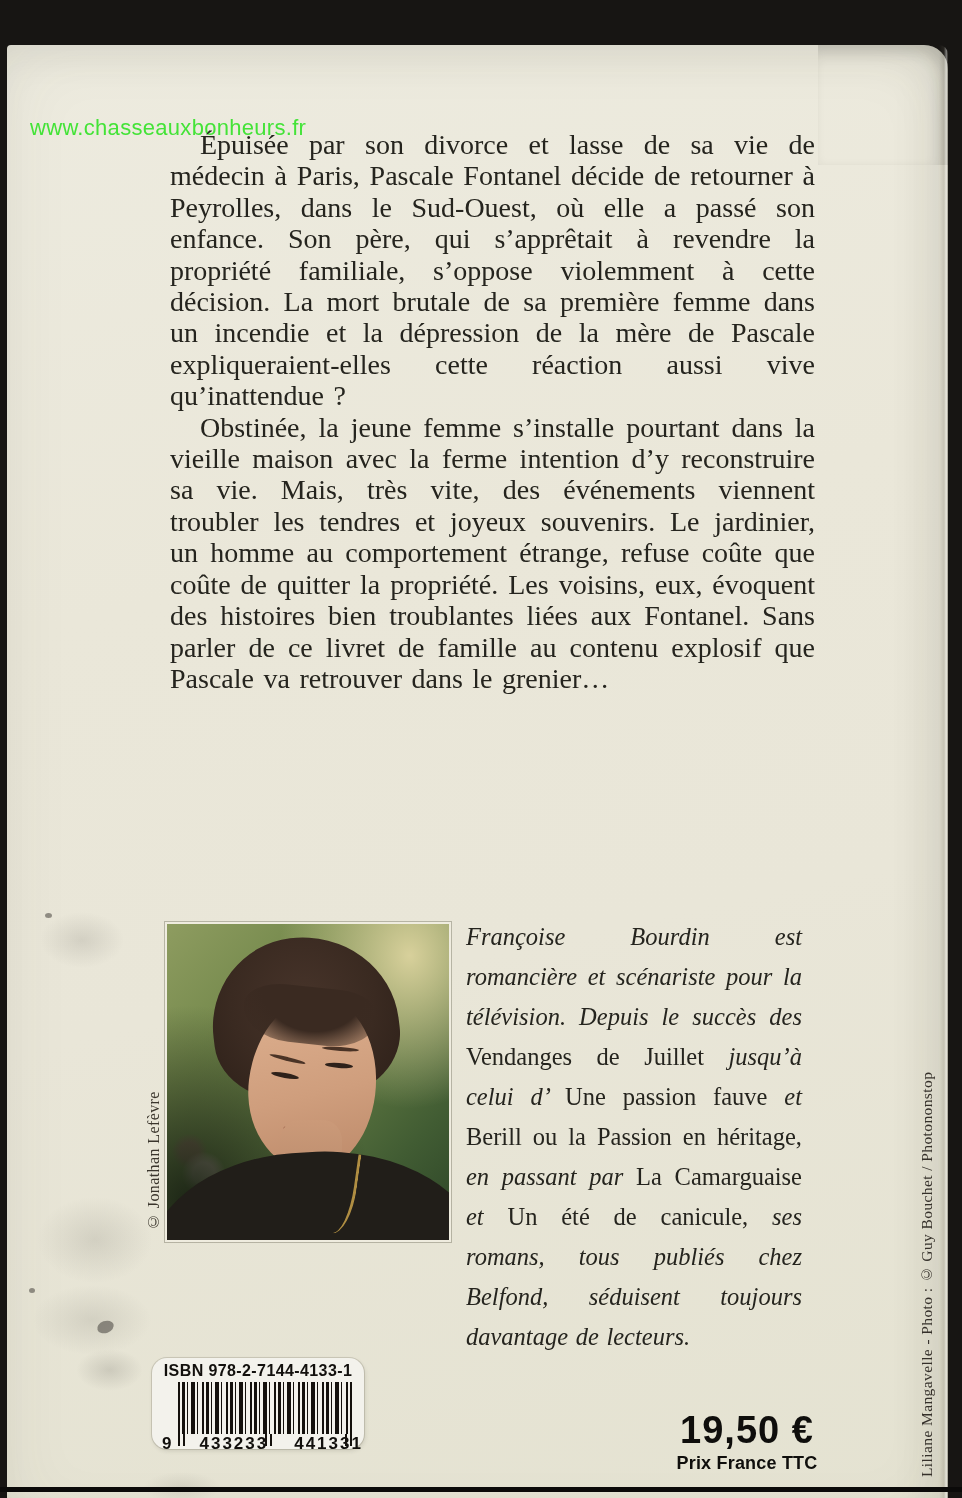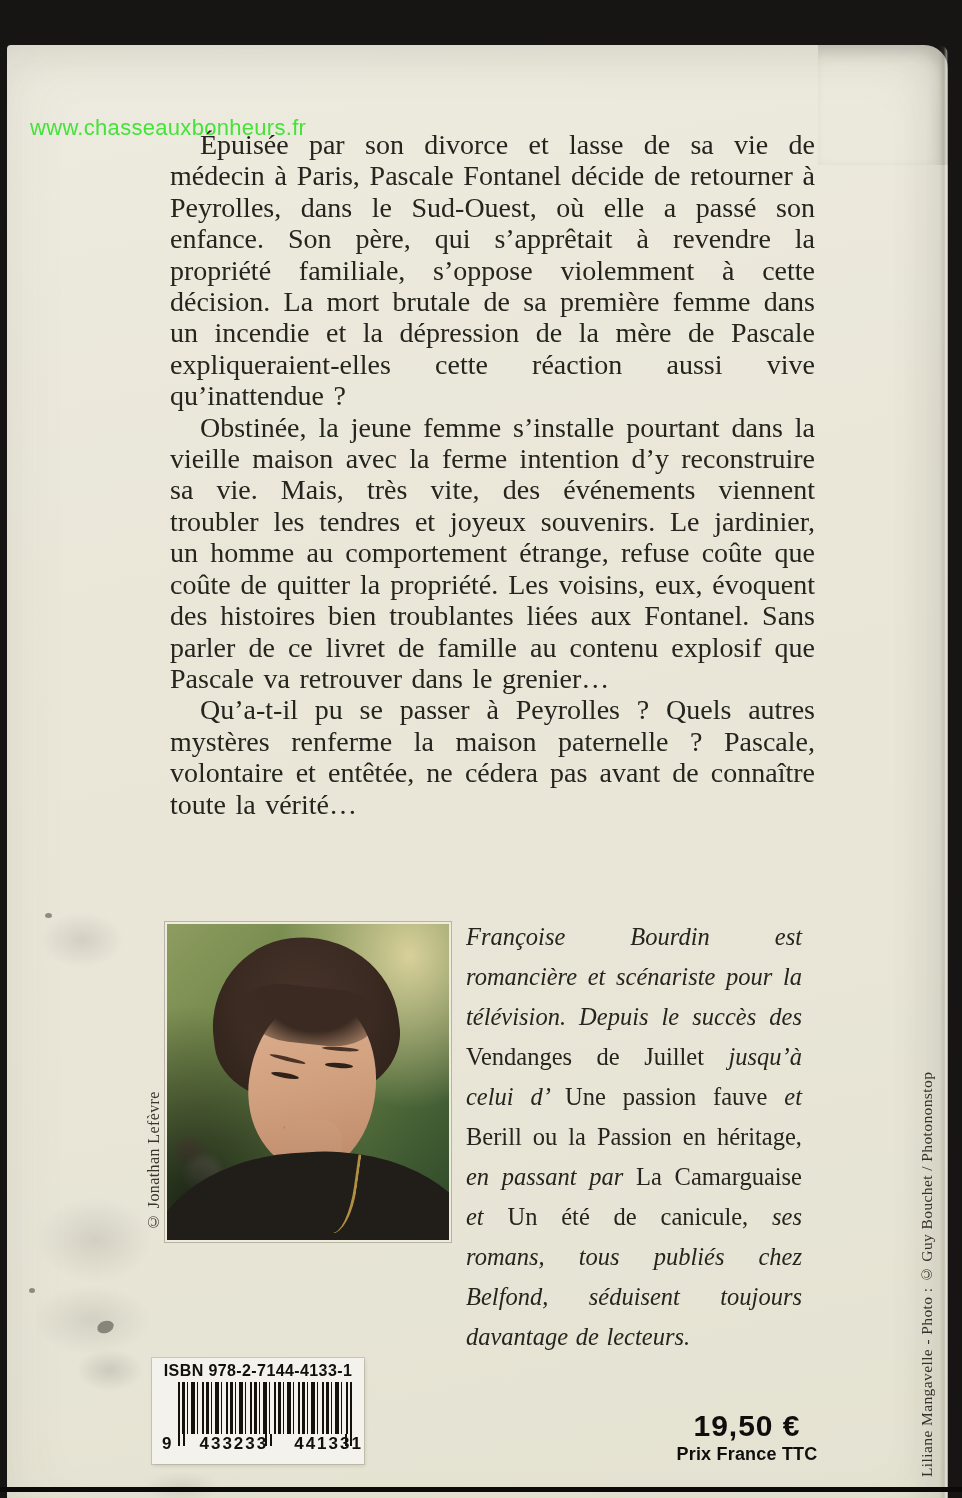--- a/index.html
+++ b/index.html
@@ -120,24 +120,25 @@
   .bio{
     position:absolute;left:459px;top:872px;width:336px;
     font-size:24.5px;line-height:40px;color:var(--text);
     text-align:justify;word-spacing:1.5px;
   }
   .bio .ital{font-style:italic;}
   .bio .roman{font-style:normal;}
 
   
   .barcode-label{
-    position:absolute;left:145px;top:1313px;width:212px;height:106px;
+    position:absolute;left:145px;top:1313px;width:212px;height:91px;
     background:var(--barcode-label);
     box-shadow:0 0 0 1px rgba(120,115,100,.25), 1px 2px 4px rgba(60,58,48,.15);
     padding:4px 8px 4px 8px;
+    border-radius:15px;
   }
   .isbn-text{
     font-family:"Liberation Sans",sans-serif;font-weight:bold;
     font-size:16px;letter-spacing:.4px;color:#12100d;text-align:center;
     white-space:nowrap;
   }
   .bars{
     height:52px;margin:2px 4px 0 18px;position:relative;
     background:repeating-linear-gradient(90deg,
       #14110d 0 2px, transparent 2px 4px,
@@ -158,21 +159,21 @@
   }
   .digits .d0{margin-left:2px;}
   .digits .d1{margin-left:26px;}
   .digits .d2{margin-left:26px;}
 
   
   .price{
     position:absolute;left:633px;top:1364px;width:214px;text-align:center;
     font-family:"Liberation Sans",sans-serif;color:#0f0e0c;
   }
-  .price .amount{font-size:30px;font-weight:bold;letter-spacing:1px;}
+  .price .amount{font-size:38px;font-weight:bold;letter-spacing:1px;}
   .price .note{font-size:18px;font-weight:bold;margin-top:1px;letter-spacing:.2px;}
 
   
   .spine-credit{
     position:absolute;left:911px;top:1022px;height:410px;width:24px;
     writing-mode:vertical-rl;transform:rotate(180deg);
     font-size:15.5px;color:#35302a;letter-spacing:.4px;white-space:nowrap;
   }
 
   
@@ -196,21 +197,20 @@
 <body>
 
 <div class="page">
   <div class="cover">
 
     <div class="watermark">www.chasseauxbonheurs.fr</div>
 
     <div class="synopsis">
       <p>Épuisée par son divorce et lasse de sa vie de médecin à Paris, Pascale Fontanel décide de retourner à Peyrolles, dans le Sud-Ouest, où elle a passé son enfance. Son père, qui s’apprêtait à revendre la propriété familiale, s’oppose violemment à cette décision. La mort brutale de sa première femme dans un incendie et la dépression de la mère de Pascale expliqueraient-elles cette réaction aussi vive qu’inattendue ?</p>
       <p>Obstinée, la jeune femme s’installe pourtant dans la vieille maison avec la ferme intention d’y reconstruire sa vie. Mais, très vite, des événements viennent troubler les tendres et joyeux souvenirs. Le jardinier, un homme au comportement étrange, refuse coûte que coûte de quitter la propriété. Les voisins, eux, évoquent des histoires bien troublantes liées aux Fontanel. Sans parler de ce livret de famille au contenu explosif que Pascale va retrouver dans le grenier…</p>
-      <p>Qu’a-t-il pu se passer à Peyrolles ? Quels autres mystères renferme la maison paternelle ? Pascale, volontaire et entêtée, ne cédera pas avant de connaître toute la vérité…</p>
     </div>
 
     <div class="photo-credit">© Jonathan Lefèvre</div>
 
     <div class="photo">
       <div class="hair"></div>
       <div class="face"></div>
       <div class="fringe"></div>
       <div class="brow l"></div>
       <div class="brow r"></div>

